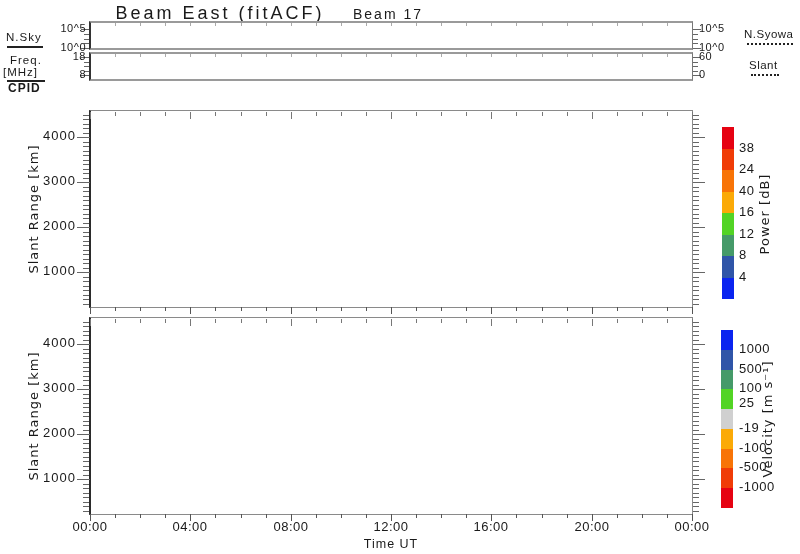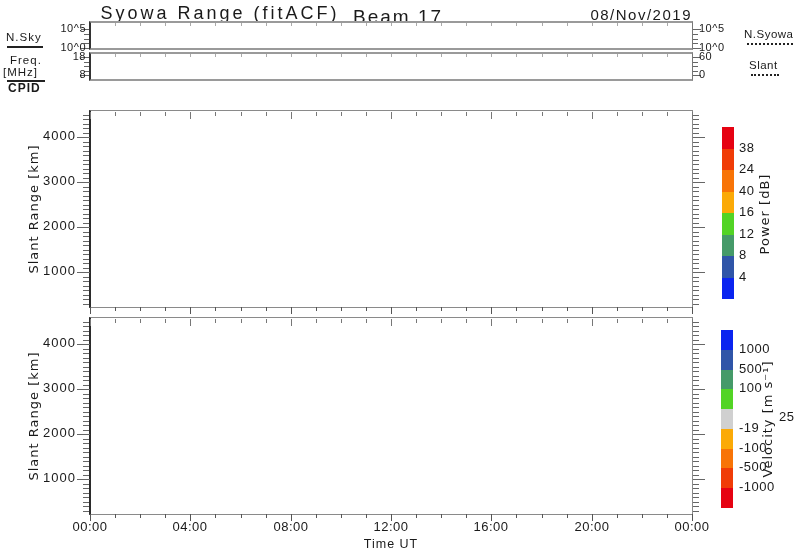--- a/index.html
+++ b/index.html
@@ -9,21 +9,21 @@
   .tick{position:absolute;background:#666;}
   .panel{position:absolute;background:#fff;box-sizing:border-box;}
   .smallpanel{border-top:2px solid #9a9a9a;border-bottom:2px solid #9a9a9a;
               border-left:2px solid #333;border-right:1px solid #777;}
   .mainpanel{border:1px solid #8a8a8a;border-left:2px solid #2b2b2b;}
   #panel-nsky{left:89px;top:21px;width:604px;height:29px;}
   #panel-freq{left:89px;top:52px;width:604px;height:29px;}
   #panel-power{left:89px;top:110px;width:604px;height:198px;}
   #panel-velocity{left:89px;top:317px;width:604px;height:198px;}
   #title{left:80px;top:3px;width:280px;text-align:center;font-size:18px;letter-spacing:3px;}
-  #beam{left:353px;top:6px;font-size:19px;letter-spacing:2px;}
+  #beam{left:353px;top:6px;font-size:14px;letter-spacing:2px;}
   #date{left:540px;top:6px;width:152px;text-align:right;font-size:15px;letter-spacing:1.5px;}
   #nsky-label{left:6px;top:31px;font-size:11.5px;letter-spacing:1px;}
   #freq-label1{left:10px;top:54px;font-size:11.5px;letter-spacing:1px;}
   #freq-label2{left:3px;top:66px;font-size:11.5px;letter-spacing:1px;}
   #cpid-label{left:8px;top:82px;font-size:12px;font-weight:bold;letter-spacing:1px;}
   #nsearch-label{left:744px;top:28px;font-size:11.5px;letter-spacing:0.5px;}
   #nave-label{left:749px;top:59px;font-size:11.5px;letter-spacing:0.5px;}
   .key-solid{position:absolute;height:0;border-top:2px solid #222;}
   .key-dotted{position:absolute;height:0;border-top:2px dotted #222;}
   #nsky-key{left:7px;top:46px;width:36px;}
@@ -40,23 +40,22 @@
   .colorbar{position:absolute;display:flex;flex-direction:column;}
   #cb-power{left:722px;top:127px;width:12px;height:172px;}
   #cb-velocity{left:721px;top:330px;width:12px;height:178px;}
   .cbseg{flex:1 1 0;}
   #xlabel{left:331px;top:537px;width:120px;text-align:center;font-size:12.5px;letter-spacing:1px;}
 </style>
 </head>
 <body>
 
 <div id="stage">
-  <div class="t" id="title">Syowa Range (fitACF)</div>
+  <div class="t" id="title">Beam East (fitACF)</div>
   <div class="t" id="beam">Beam 17</div>
-  <div class="t" id="date">08/Nov/2019</div>
 
   <div class="panel smallpanel" id="panel-nsky"></div>
   <div class="panel smallpanel" id="panel-freq"></div>
   <div class="panel mainpanel" id="panel-power"></div>
   <div class="panel mainpanel" id="panel-velocity"></div>
 
   <div class="t" id="nsky-label">N.Sky</div>
   <div class="key-solid" id="nsky-key"></div>
   <div class="t" id="freq-label1">Freq.</div>
   <div class="t" id="freq-label2">[MHz]</div>
@@ -459,18 +458,18 @@
     <div class="t" style="left: 739px; top: 140.5px; font-size: 13px; letter-spacing: 0.5px;">38</div>
     <div class="t" style="left: 739px; top: 162px; font-size: 13px; letter-spacing: 0.5px;">24</div>
     <div class="t" style="left: 739px; top: 183.5px; font-size: 13px; letter-spacing: 0.5px;">40</div>
     <div class="t" style="left: 739px; top: 205px; font-size: 13px; letter-spacing: 0.5px;">16</div>
     <div class="t" style="left: 739px; top: 226.5px; font-size: 13px; letter-spacing: 0.5px;">12</div>
     <div class="t" style="left: 739px; top: 248px; font-size: 13px; letter-spacing: 0.5px;">8</div>
     <div class="t" style="left: 739px; top: 269.5px; font-size: 13px; letter-spacing: 0.5px;">4</div>
     <div class="t" style="left: 739px; top: 341.778px; font-size: 13px; letter-spacing: 0.5px;">1000</div>
     <div class="t" style="left: 739px; top: 361.556px; font-size: 13px; letter-spacing: 0.5px;">500</div>
     <div class="t" style="left: 739px; top: 381.333px; font-size: 13px; letter-spacing: 0.5px;">100</div>
-    <div class="t" style="left: 739px; top: 410px; font-size: 13px; letter-spacing: 0.5px; margin-left: 40px;">25</div>
+    <div class="t" style="left: 739px; top: 396px; font-size: 13px; letter-spacing: 0.5px;">25</div>
     <div class="t" style="left: 739px; top: 420.889px; font-size: 13px; letter-spacing: 0.5px;">-19</div>
     <div class="t" style="left: 739px; top: 440.667px; font-size: 13px; letter-spacing: 0.5px;">-100</div>
     <div class="t" style="left: 739px; top: 460.444px; font-size: 13px; letter-spacing: 0.5px;">-500</div>
     <div class="t" style="left: 739px; top: 480.222px; font-size: 13px; letter-spacing: 0.5px;">-1000</div>
   </div>
 
 </body></html>

